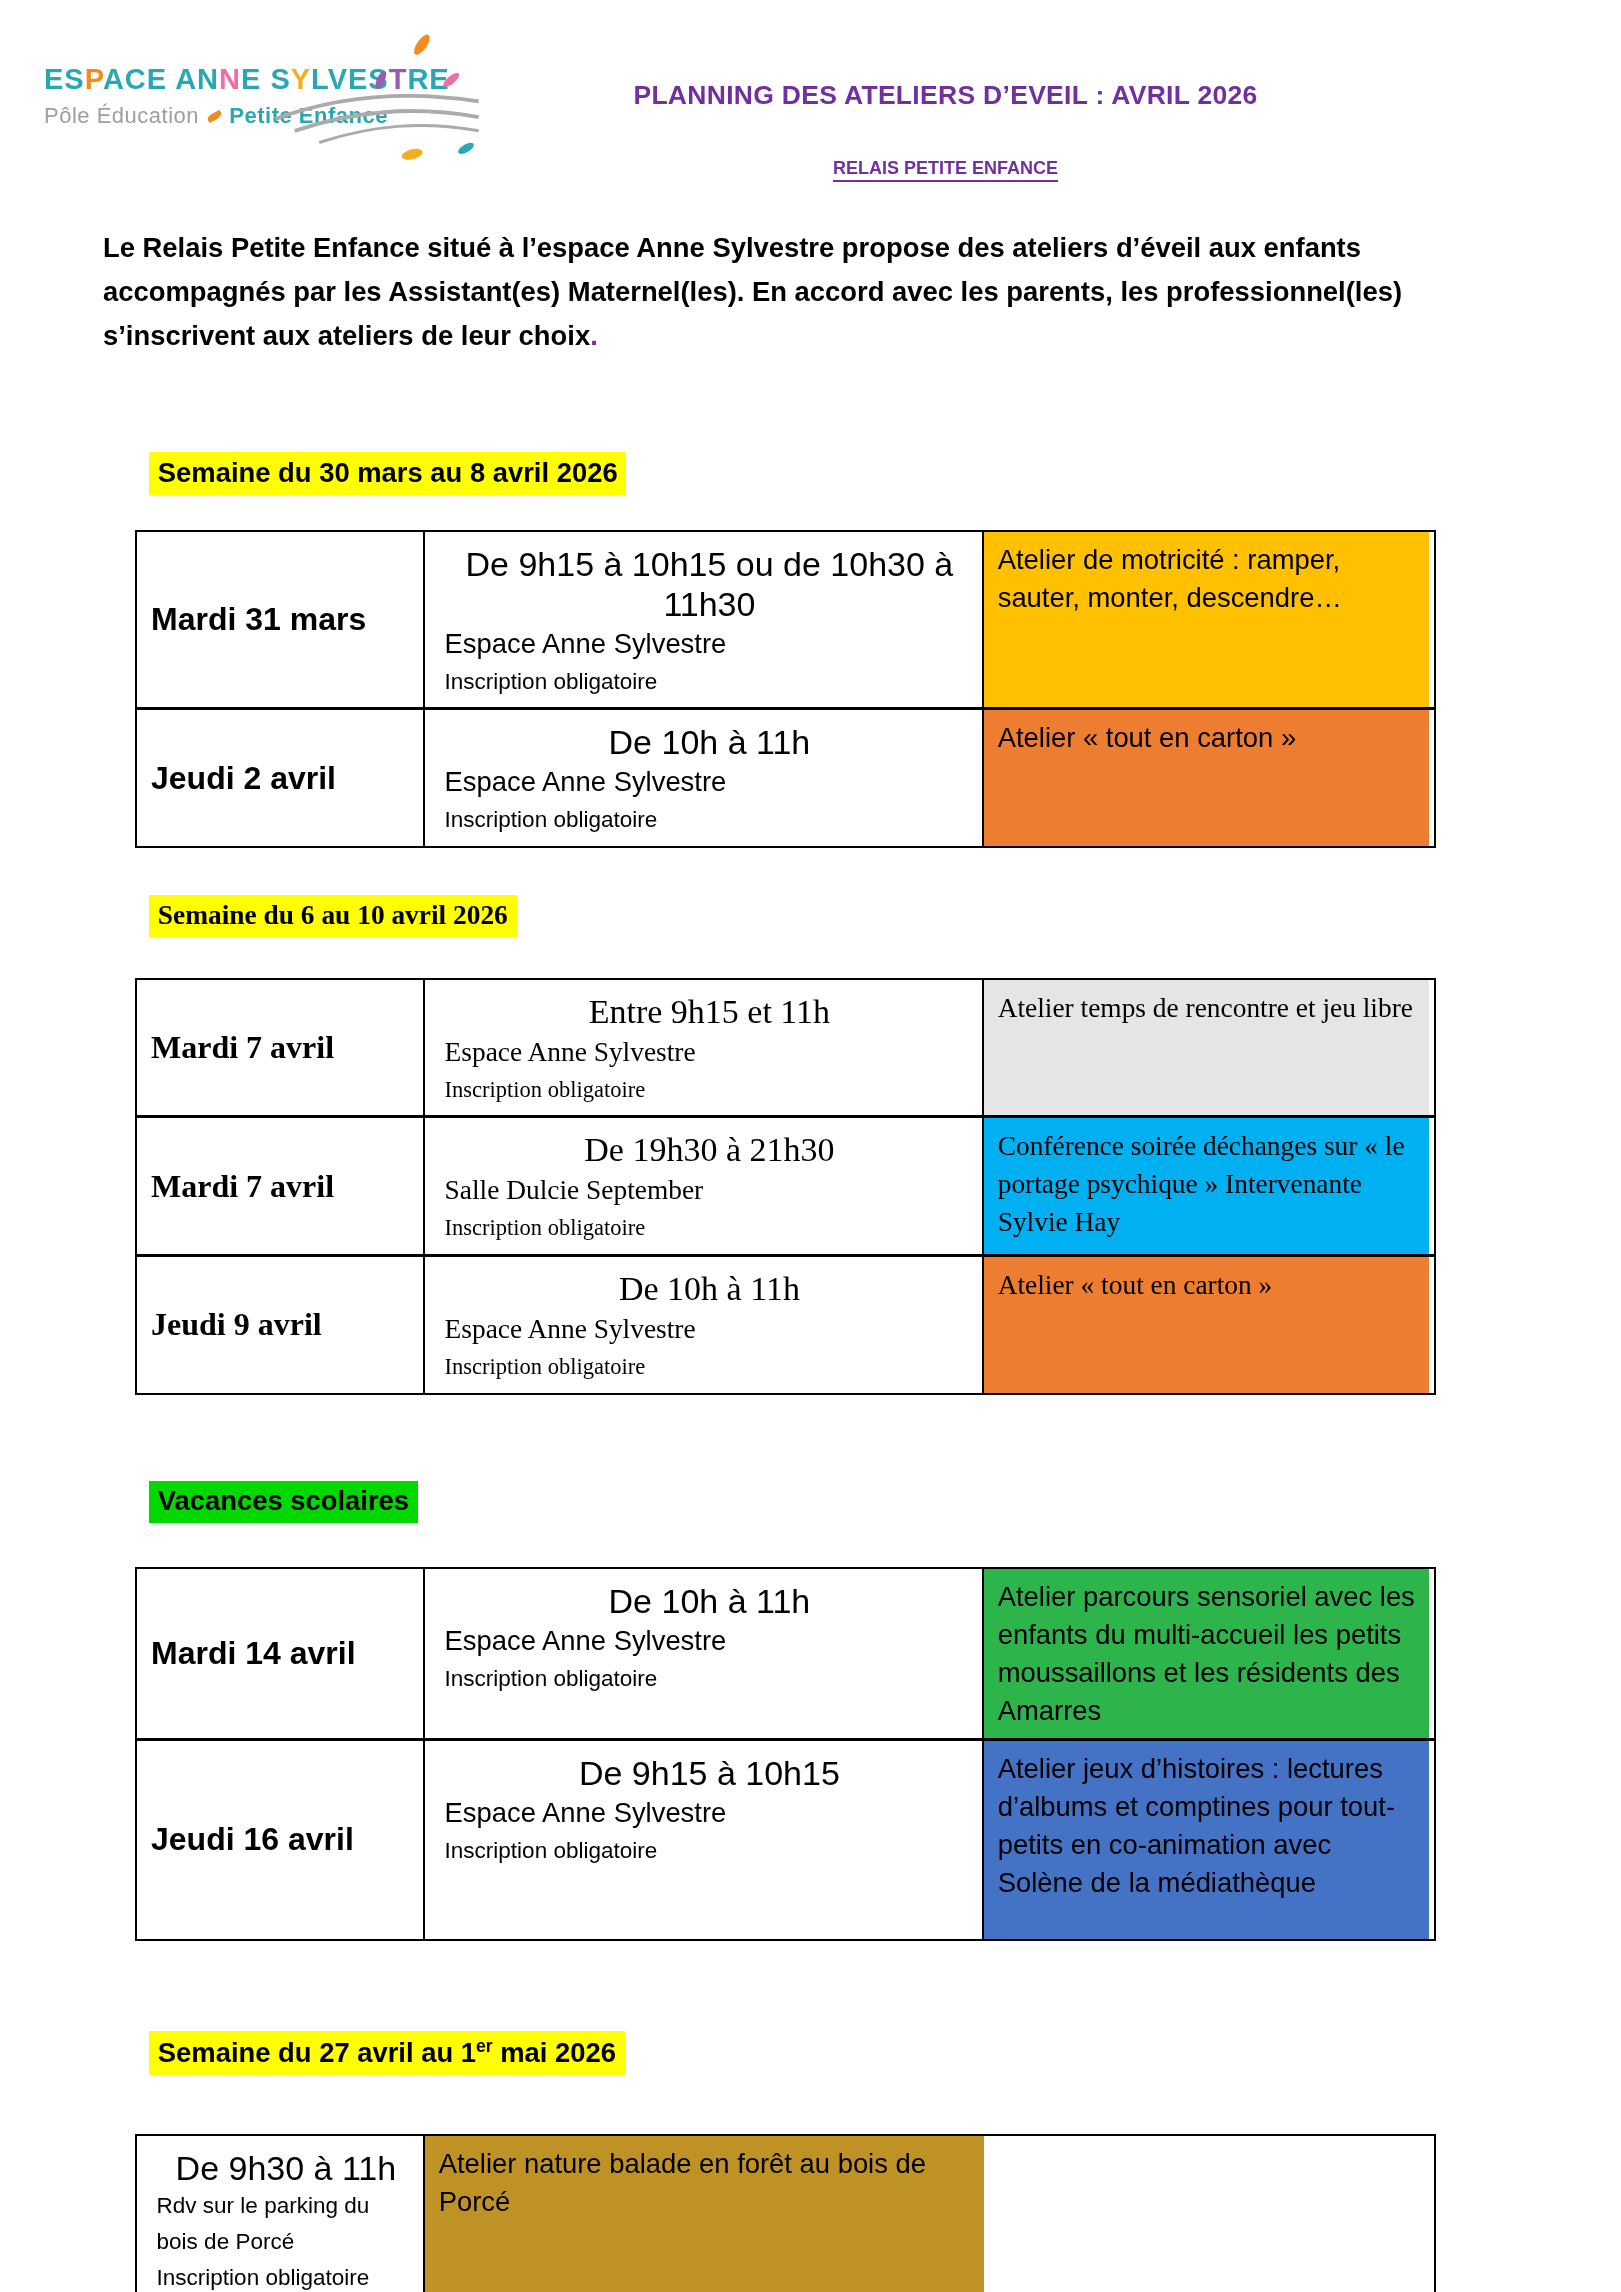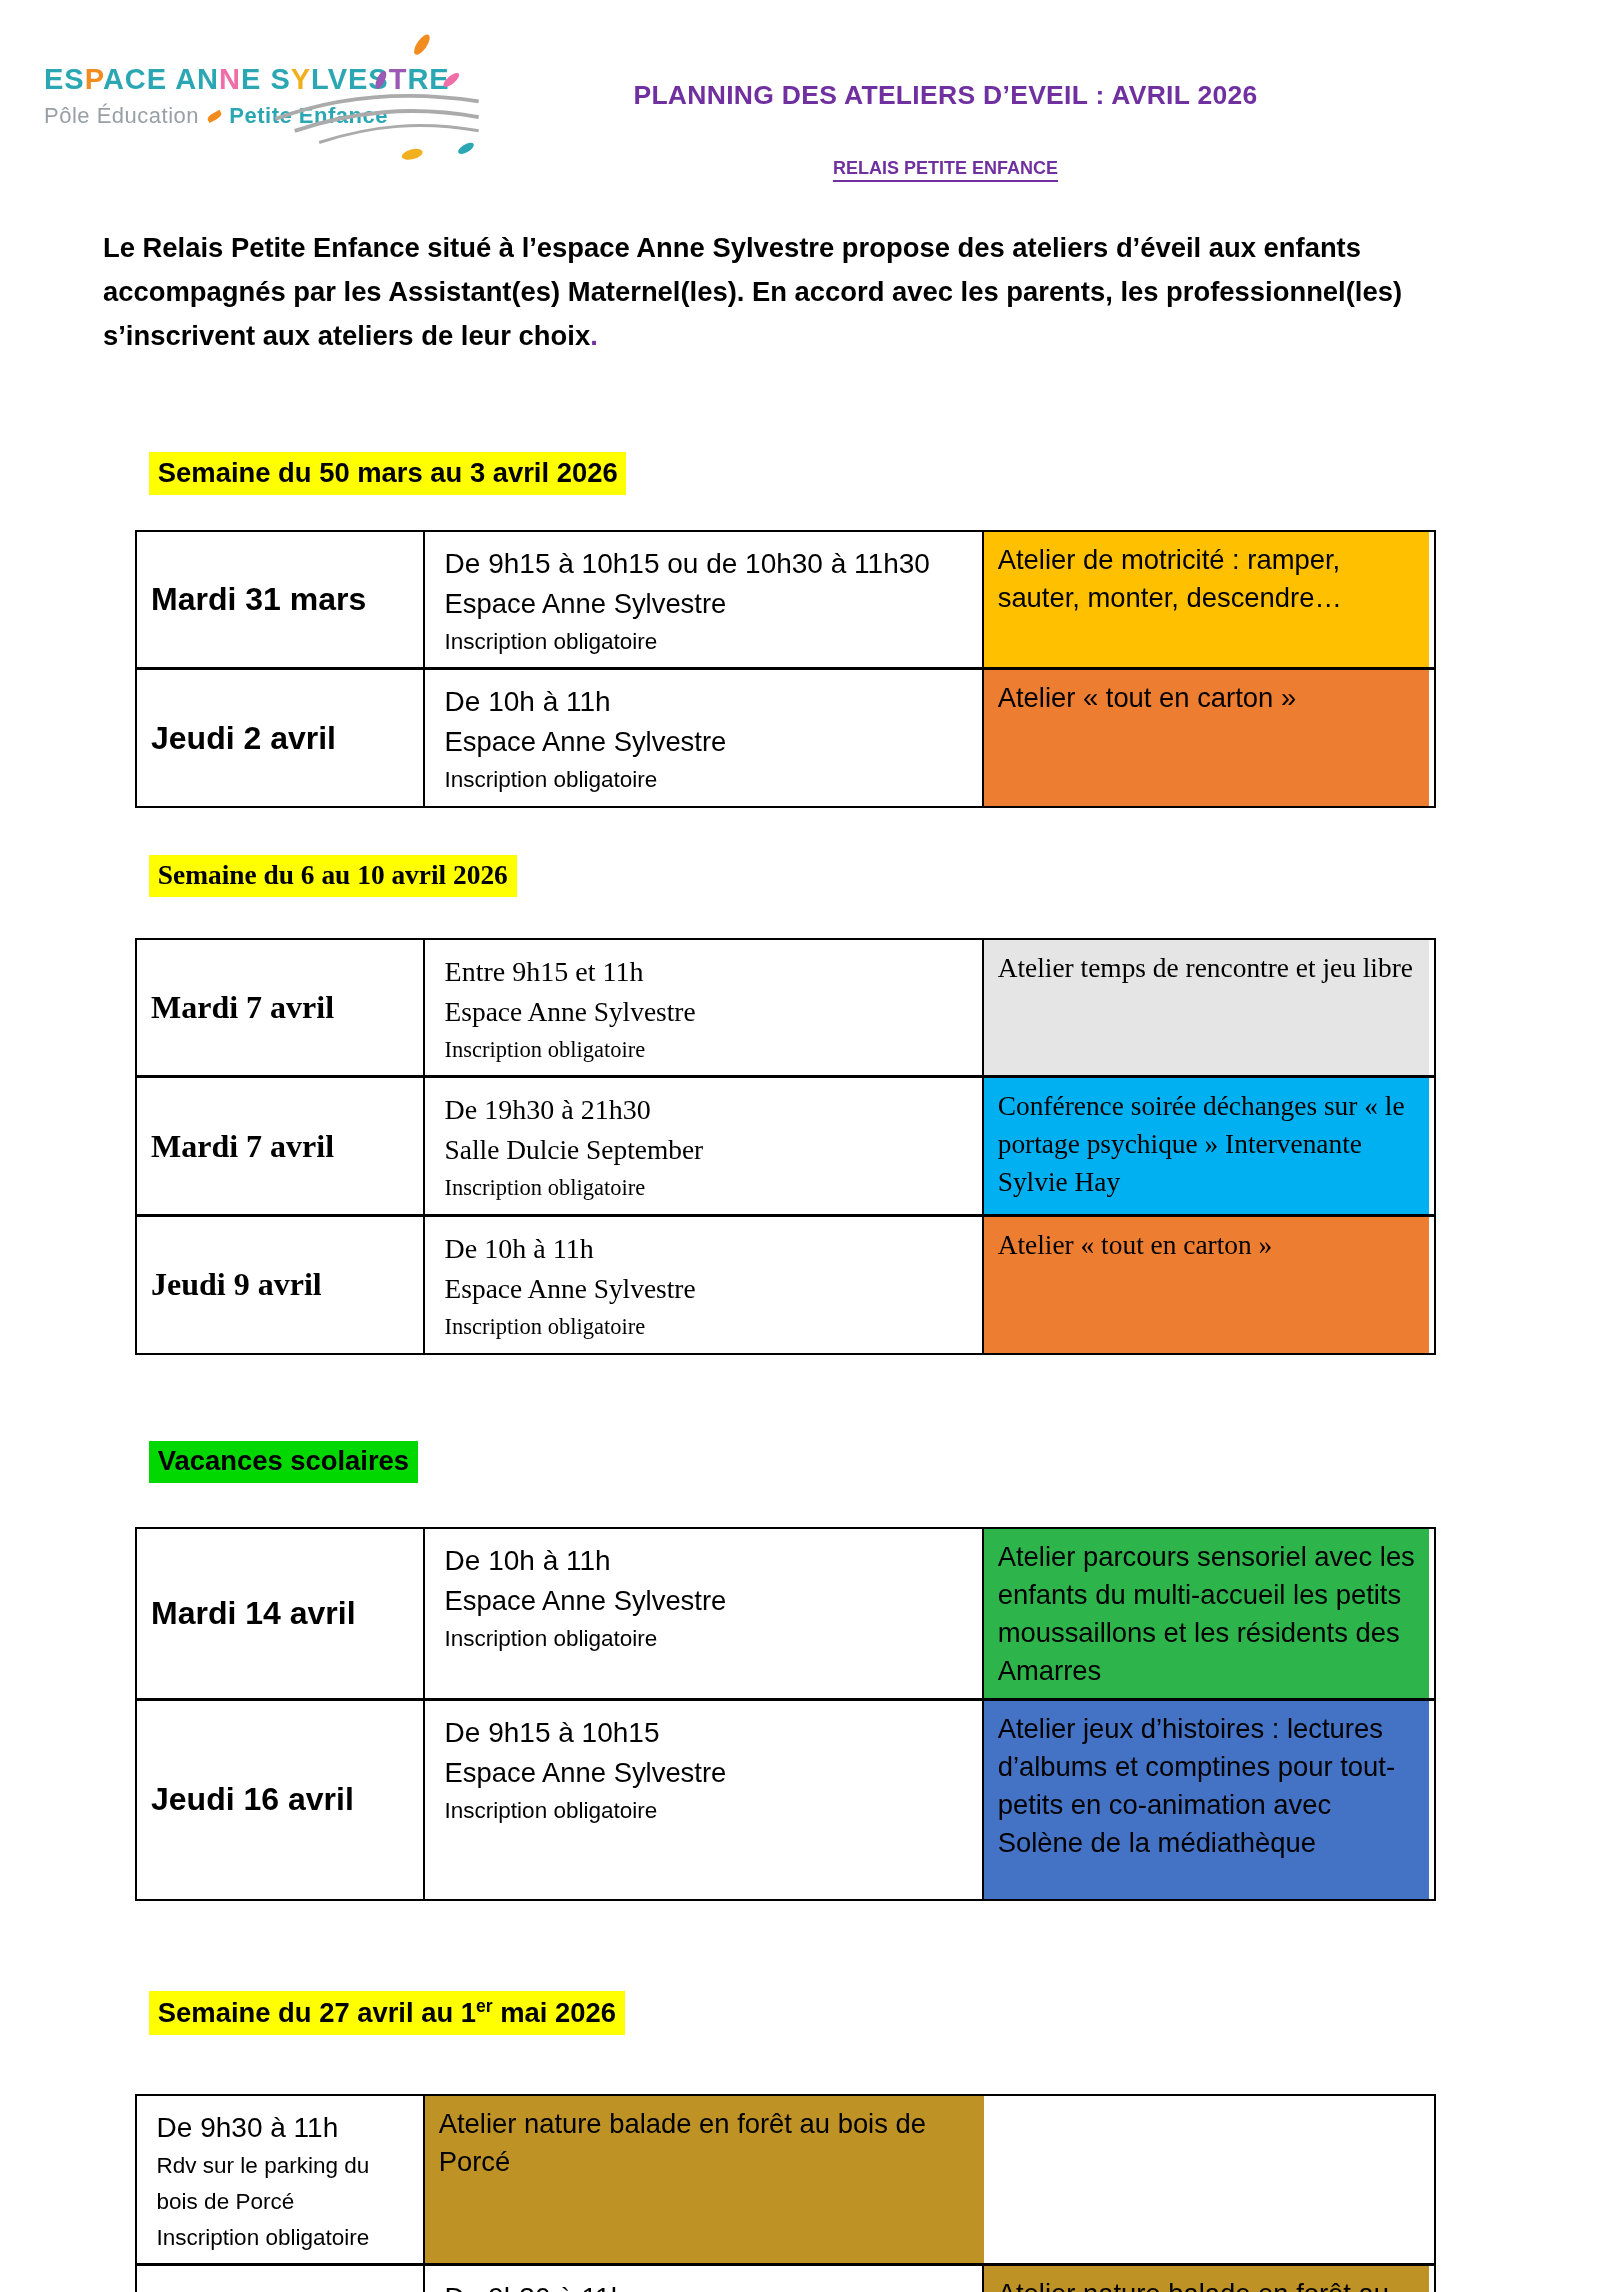--- a/index.html
+++ b/index.html
@@ -47,21 +47,21 @@
 
   
   .rpe-table { margin-left: 135px; width: 1301px; border: 2.9px solid #000; background: #fff; }
   .trow { display: grid; grid-template-columns: 288px 559px 445px; border-top: 3.9px solid #000; min-height: 123px; }
   .trow:first-child { border-top: none; }
   .cell.date {
     display: flex; align-items: center; padding-left: 14px;
     font-weight: bold; font-size: 32px; border-right: 2px solid #000;
   }
   .cell.info { padding: 11.8px 7.8px 7.8px 19.6px; border-right: 2px solid #000; }
-  .info-time  { font-size: 28px; line-height: 40px; }
+  .info-time  { font-size: 34px; line-height: 40px; text-align: center; }
   .info-place { font-size: 27.4px; line-height: 40px; }
   .info-place.small { font-size: 22.5px; line-height: 36px; }
   .info-note  { font-size: 22.5px; line-height: 36px; }
   .cell.activity { padding: 8.8px 11.8px 7.8px 13.7px; font-size: 27.4px; line-height: 38px; }
   .rpe-table.compact .trow { min-height: 116px; }
 </style>
 </head>
 <body>
 
 <div class="doc-header">
@@ -86,21 +86,21 @@
   <div class="titles">
     <div class="main-title">PLANNING DES ATELIERS D’EVEIL : AVRIL 2026</div><br>
     <div class="sub-title">RELAIS PETITE ENFANCE</div>
   </div>
 </div>
 
 <p class="intro"><span>Le Relais Petite Enfance situé à l’espace Anne Sylvestre propose des ateliers d’éveil aux enfants accompagnés par les Assistant(es) Maternel(les). En accord avec les parents, les professionnel(les) s’inscrivent aux ateliers de leur choix</span><span class="purple-dot">.</span></p>
 
 <div class="section" style="margin-top:94px;">
   <div class="section-heading">
-    <span class="hl hl-yellow">Semaine du 50 mars au 3 avril 2026</span>
+    <span class="hl hl-yellow">Semaine du 30 mars au 8 avril 2026</span>
   </div>
   <div class="rpe-table" style="margin-top:35px;">
     <div class="trow">
       <div class="cell date">Mardi 31 mars</div>
       <div class="cell info">
         <div class="info-time">De 9h15 à 10h15 ou de 10h30 à 11h30</div>
         <div class="info-place">Espace Anne Sylvestre</div>
         <div class="info-note">Inscription obligatoire</div>
       </div>
       <div class="cell activity" style="background-color: rgb(255, 192, 0);">Atelier de motricité : ramper, sauter, monter, descendre…</div>

